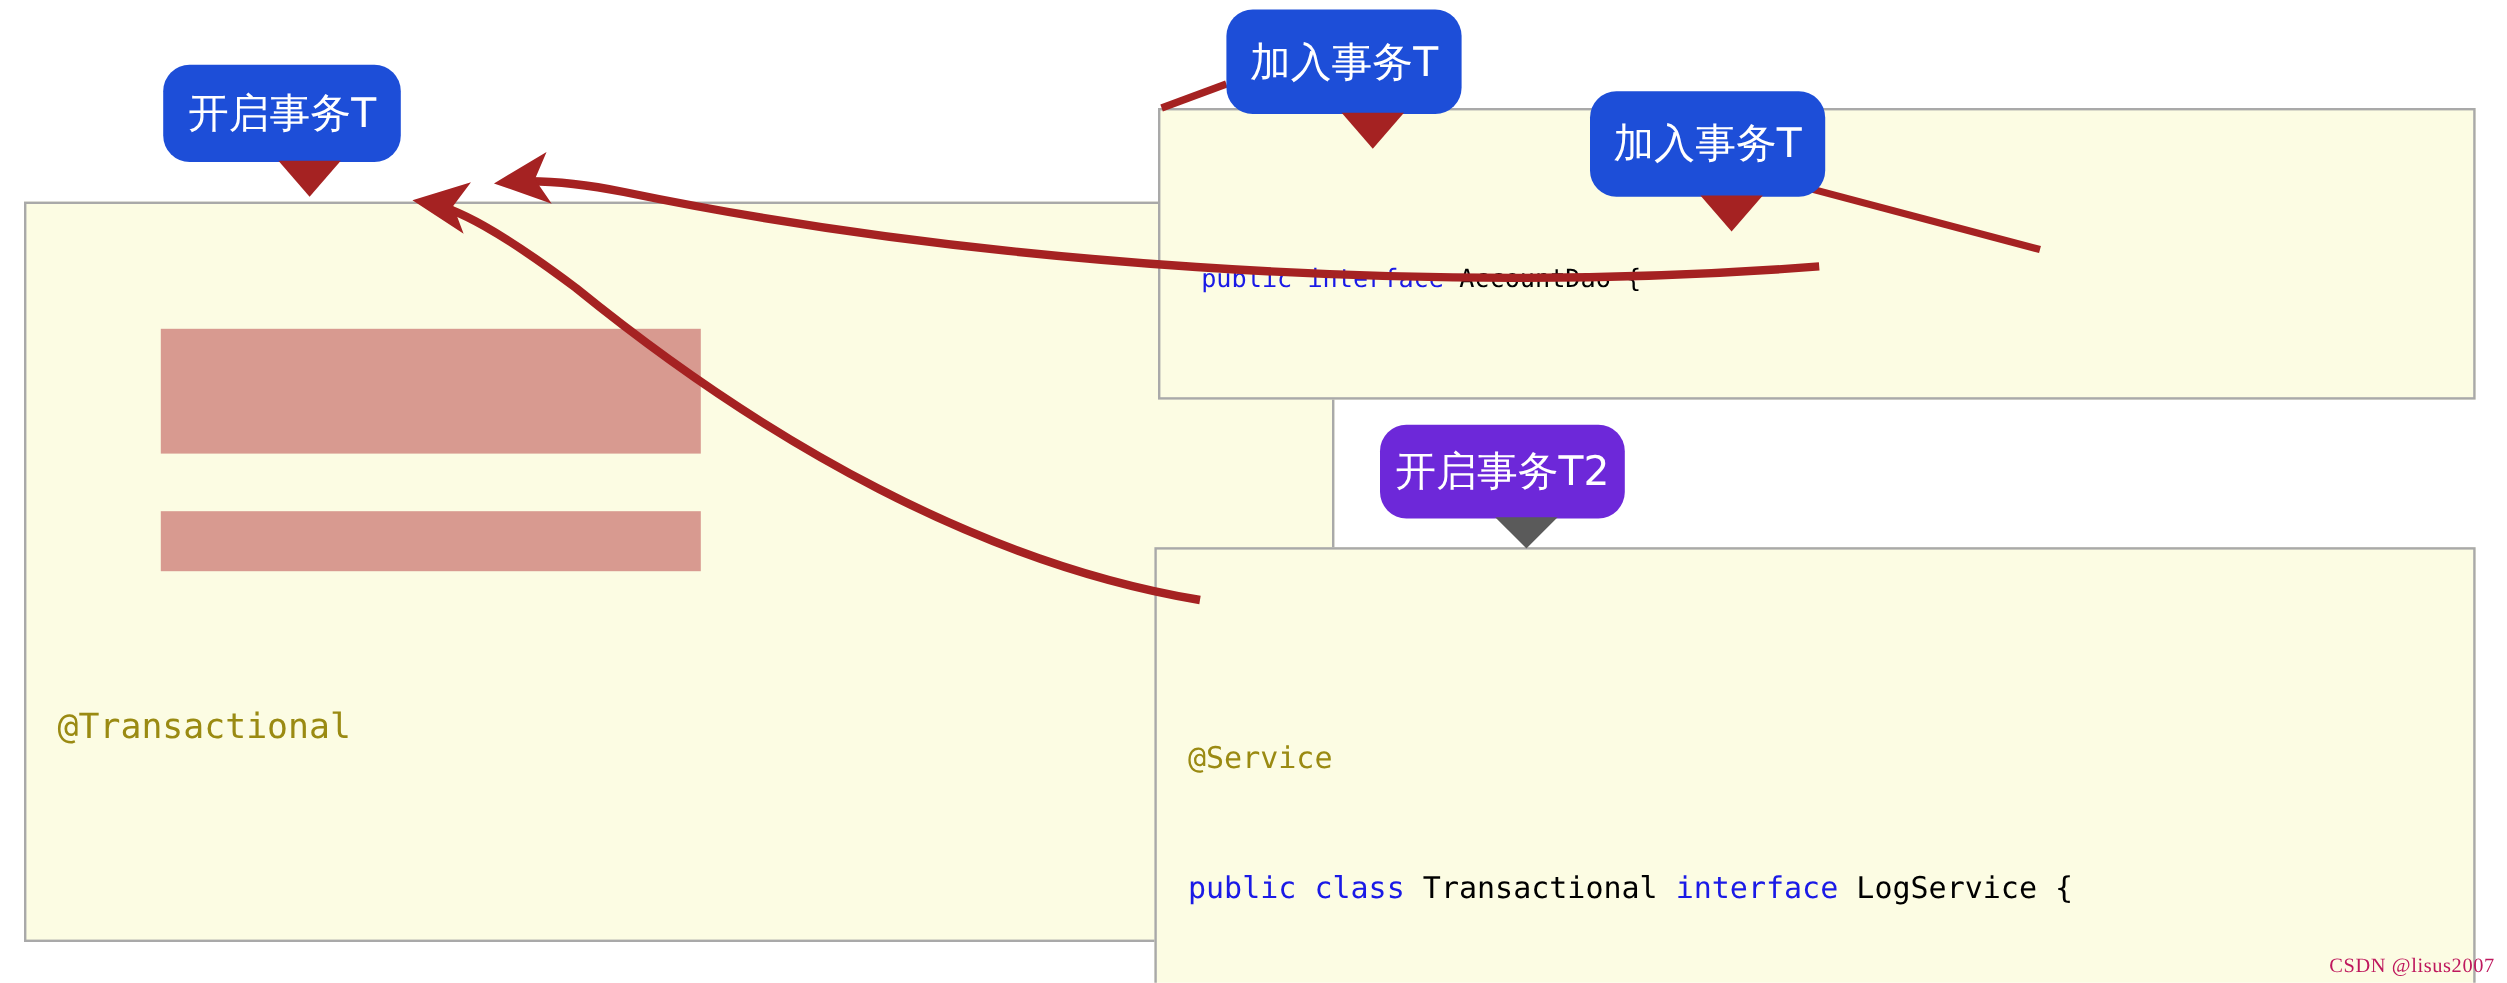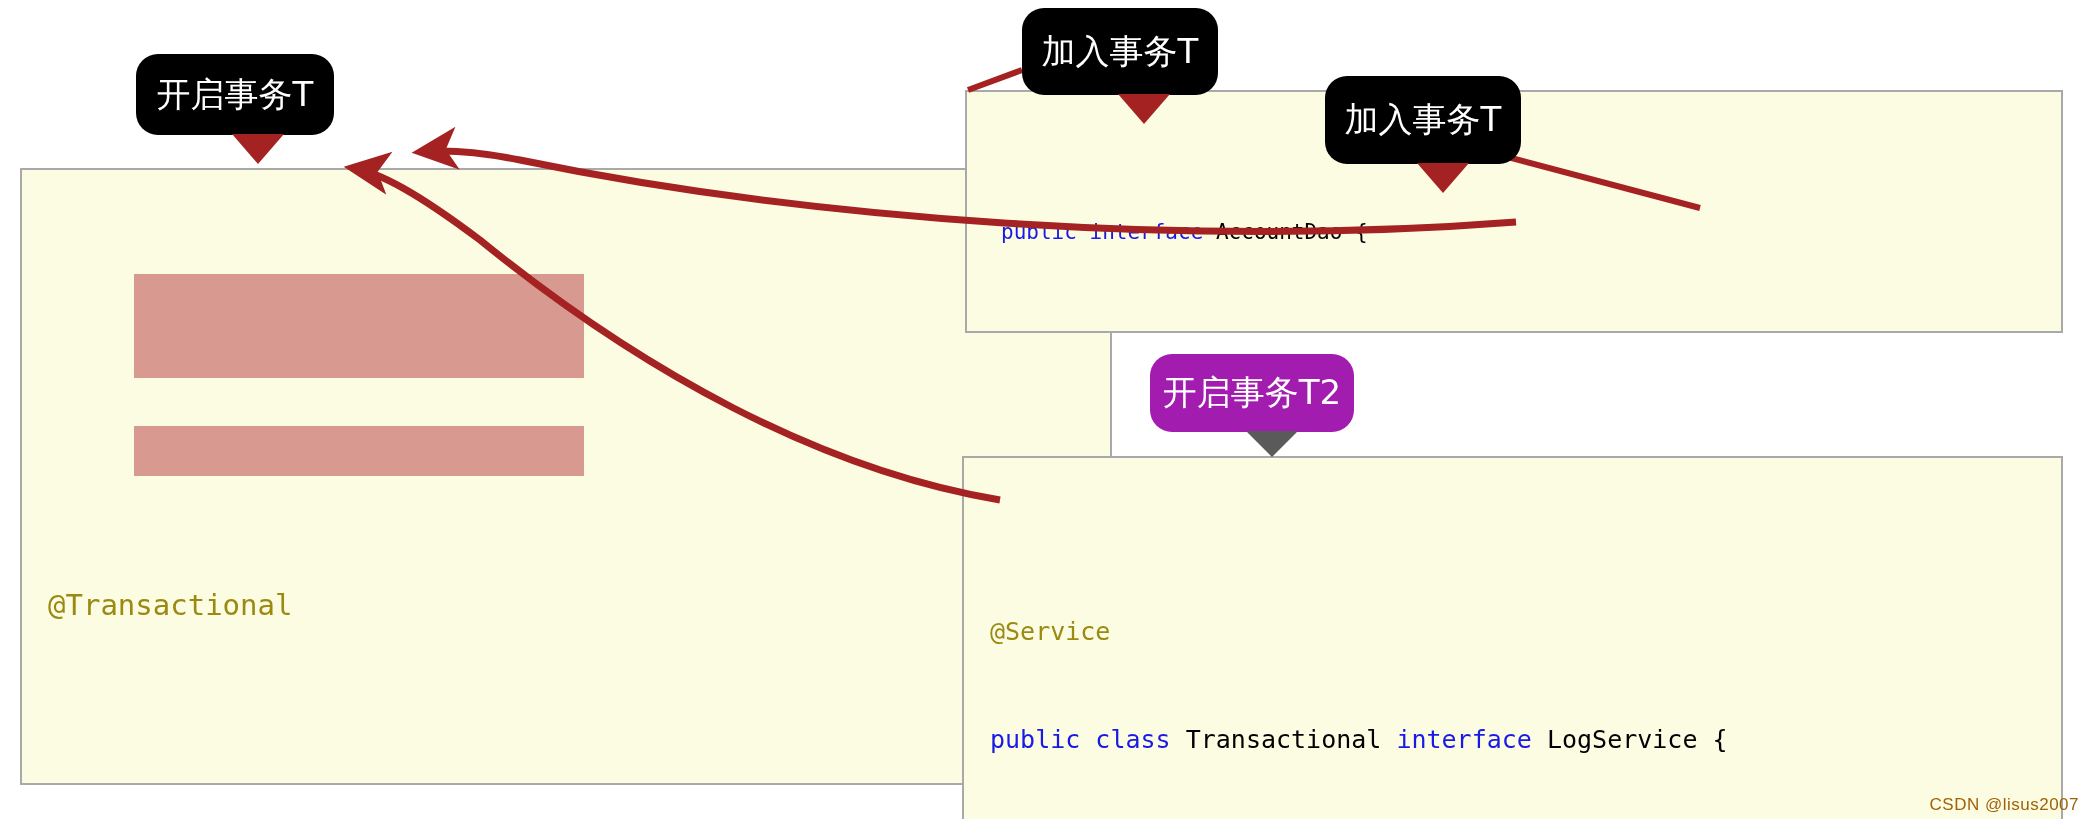--- a/index.html
+++ b/index.html
@@ -51,23 +51,23 @@
     display:flex;align-items:center;justify-content:center;
     text-align:center;
     box-sizing:border-box;
   }
   .bubble .tail{
     position:absolute;
     width:0;height:0;
     border-left:26px solid transparent;
     border-right:26px solid transparent;
   }
-  .bub-red{background:#000000;}
+  .bub-red{background:#1d4ed8;}
   .bub-red .tail{border-top:30px solid #a52222;}
-  .bub-gray{background:#a21caf;}
+  .bub-gray{background:#6d28d9;}
   .bub-gray .tail{border-top:26px solid #5a5a5a;}
 
   #bubble-open-t{left:136px;top:54px;width:198px;height:81px;font-size:34px;}
   #bubble-open-t .tail{left:96px;top:80px;}
 
   #bubble-join-t1{left:1022px;top:8px;width:196px;height:87px;font-size:34px;}
   #bubble-join-t1 .tail{left:96px;top:86px;}
 
   #bubble-join-t2{left:1325px;top:76px;width:196px;height:88px;font-size:34px;}
   #bubble-join-t2 .tail{left:92px;top:87px;}
@@ -79,22 +79,22 @@
   #note-red{
     position:absolute;left:1462px;top:525px;
     color:#ff0000;font-size:28px;
     font-family:"DejaVu Sans","Liberation Sans",sans-serif;
     white-space:pre;
   }
 
   
   #watermark{
     position:absolute;right:10px;bottom:4px;
-    color:#a16207;font-size:17px;
-    font-family:Liberation Sans, sans-serif;
+    color:#be185d;font-size:17px;
+    font-family:Liberation Serif, serif;
     letter-spacing:.5px;
     margin-left:48px;
   }
 
   
   #arrows{position:absolute;left:0;top:0;width:2089px;height:819px;pointer-events:none;}
 </style>
 </head>
 <body>
 

